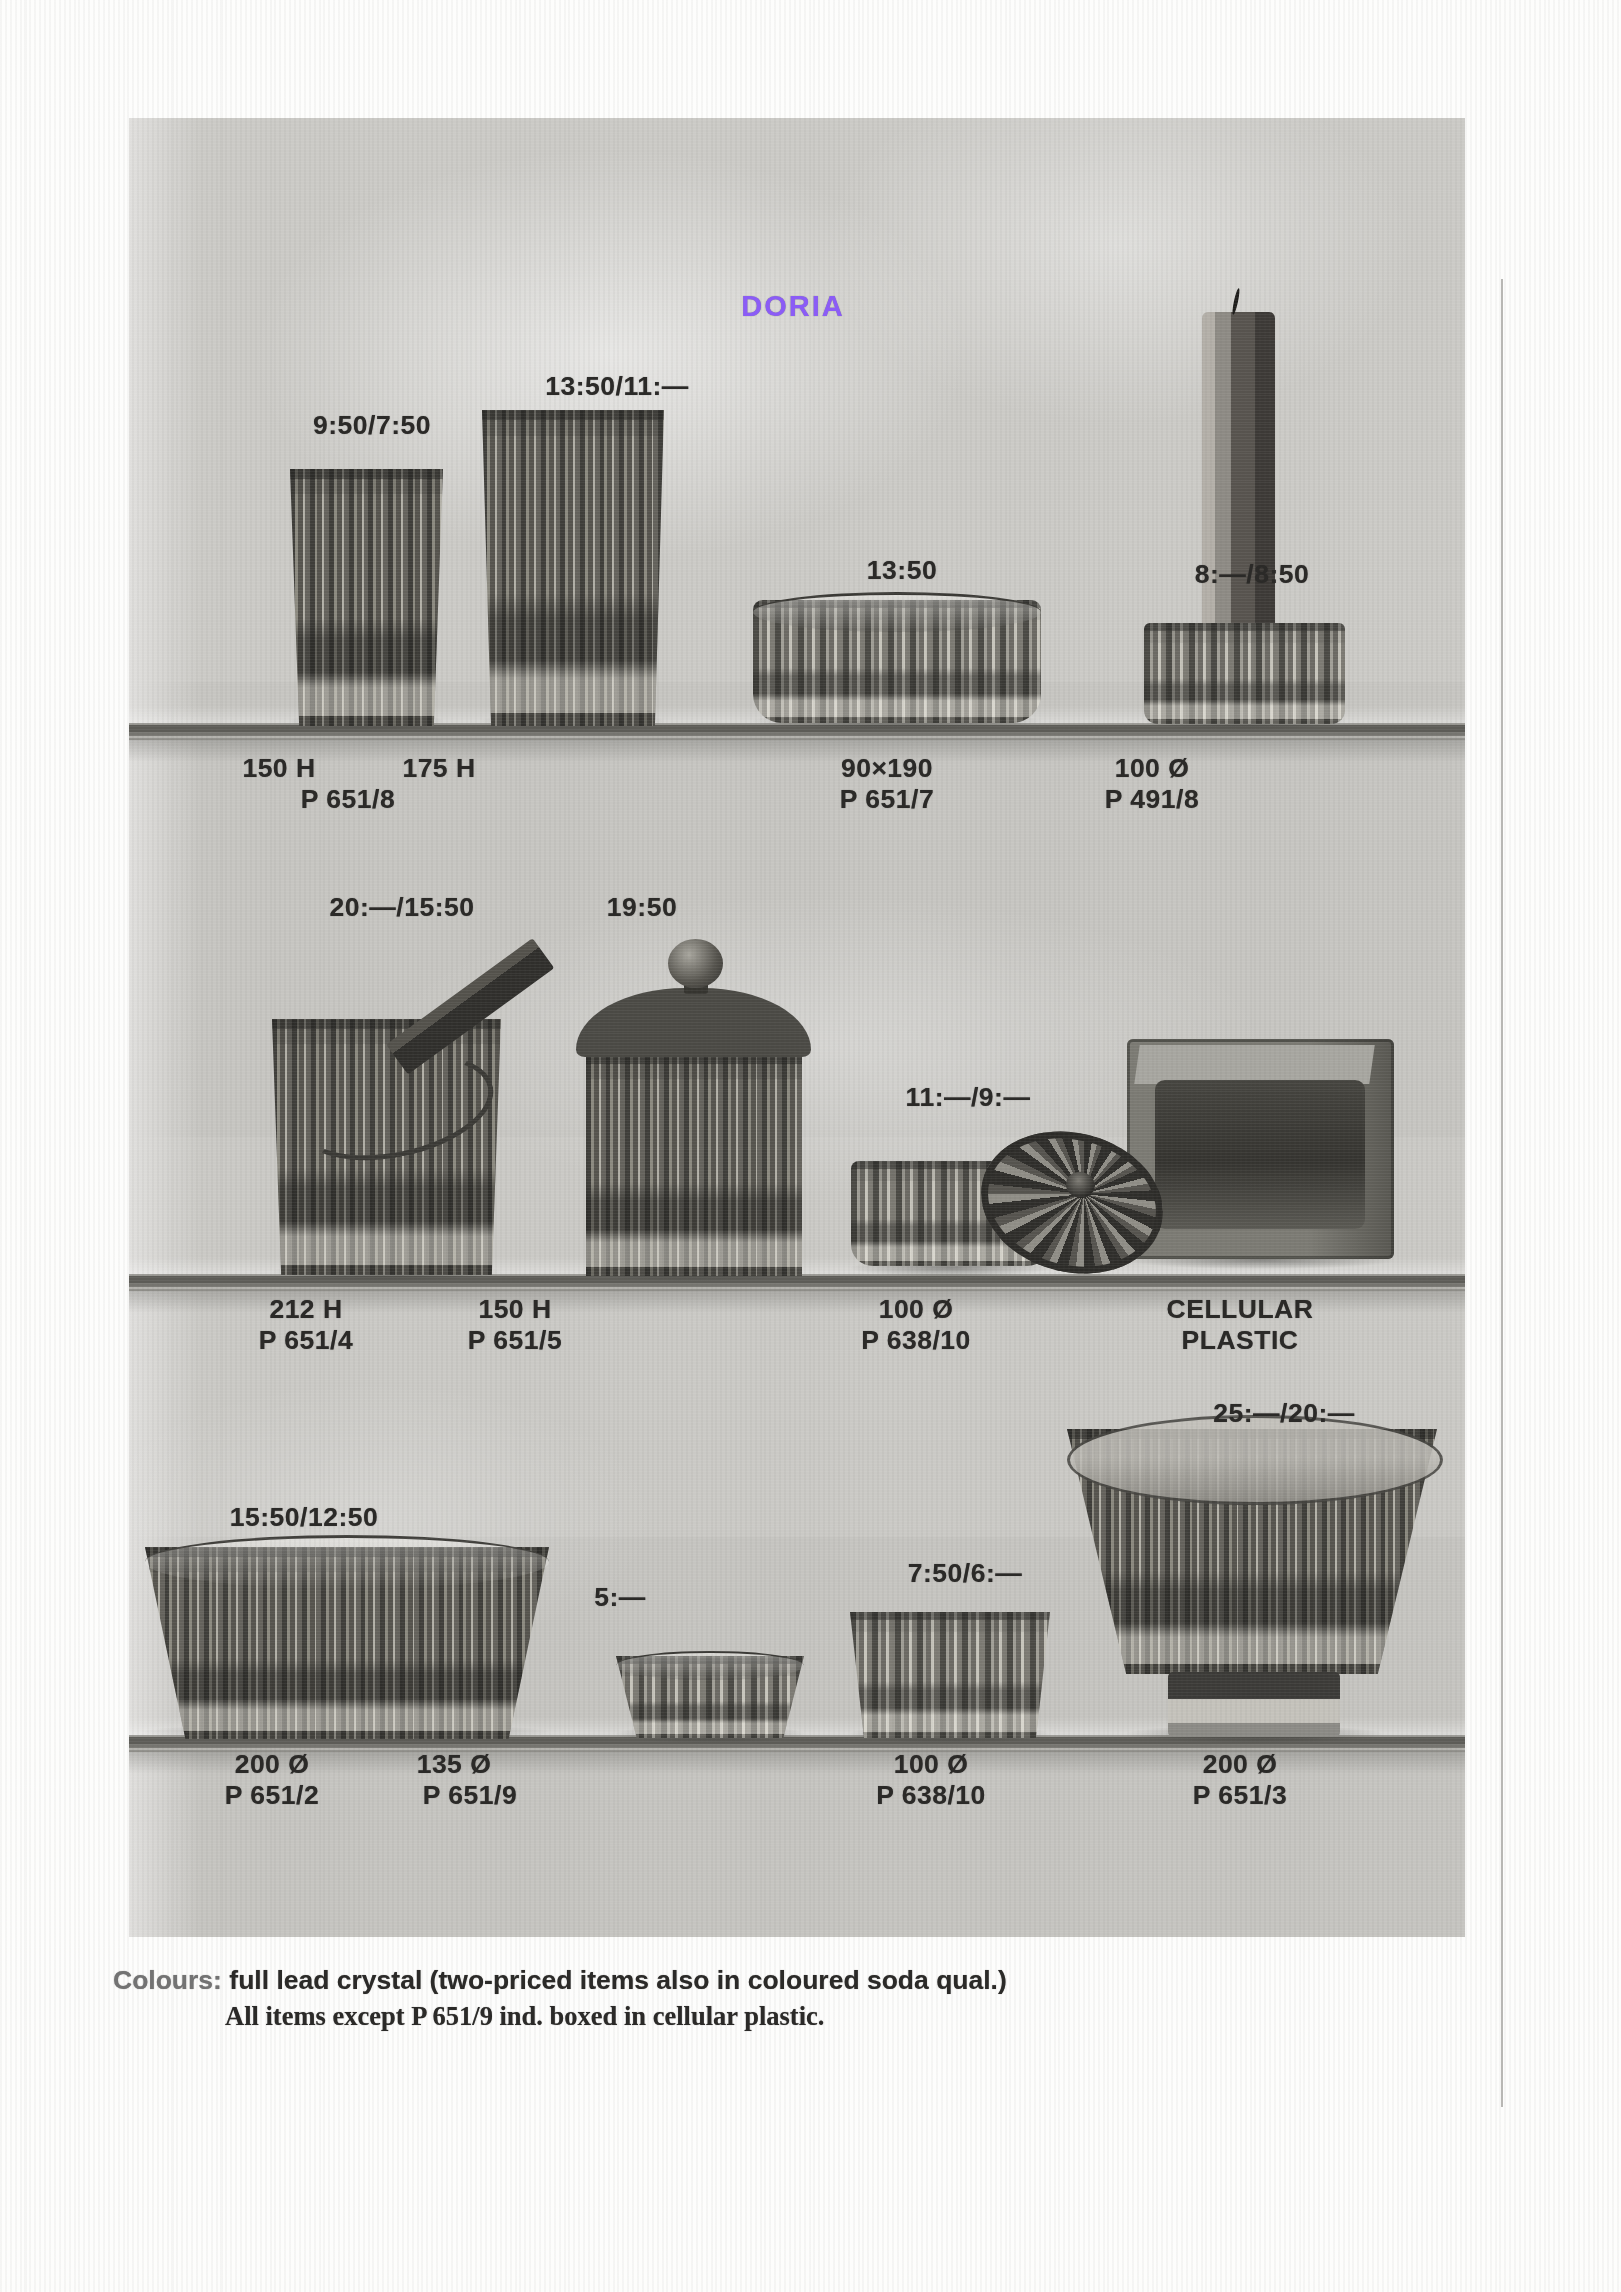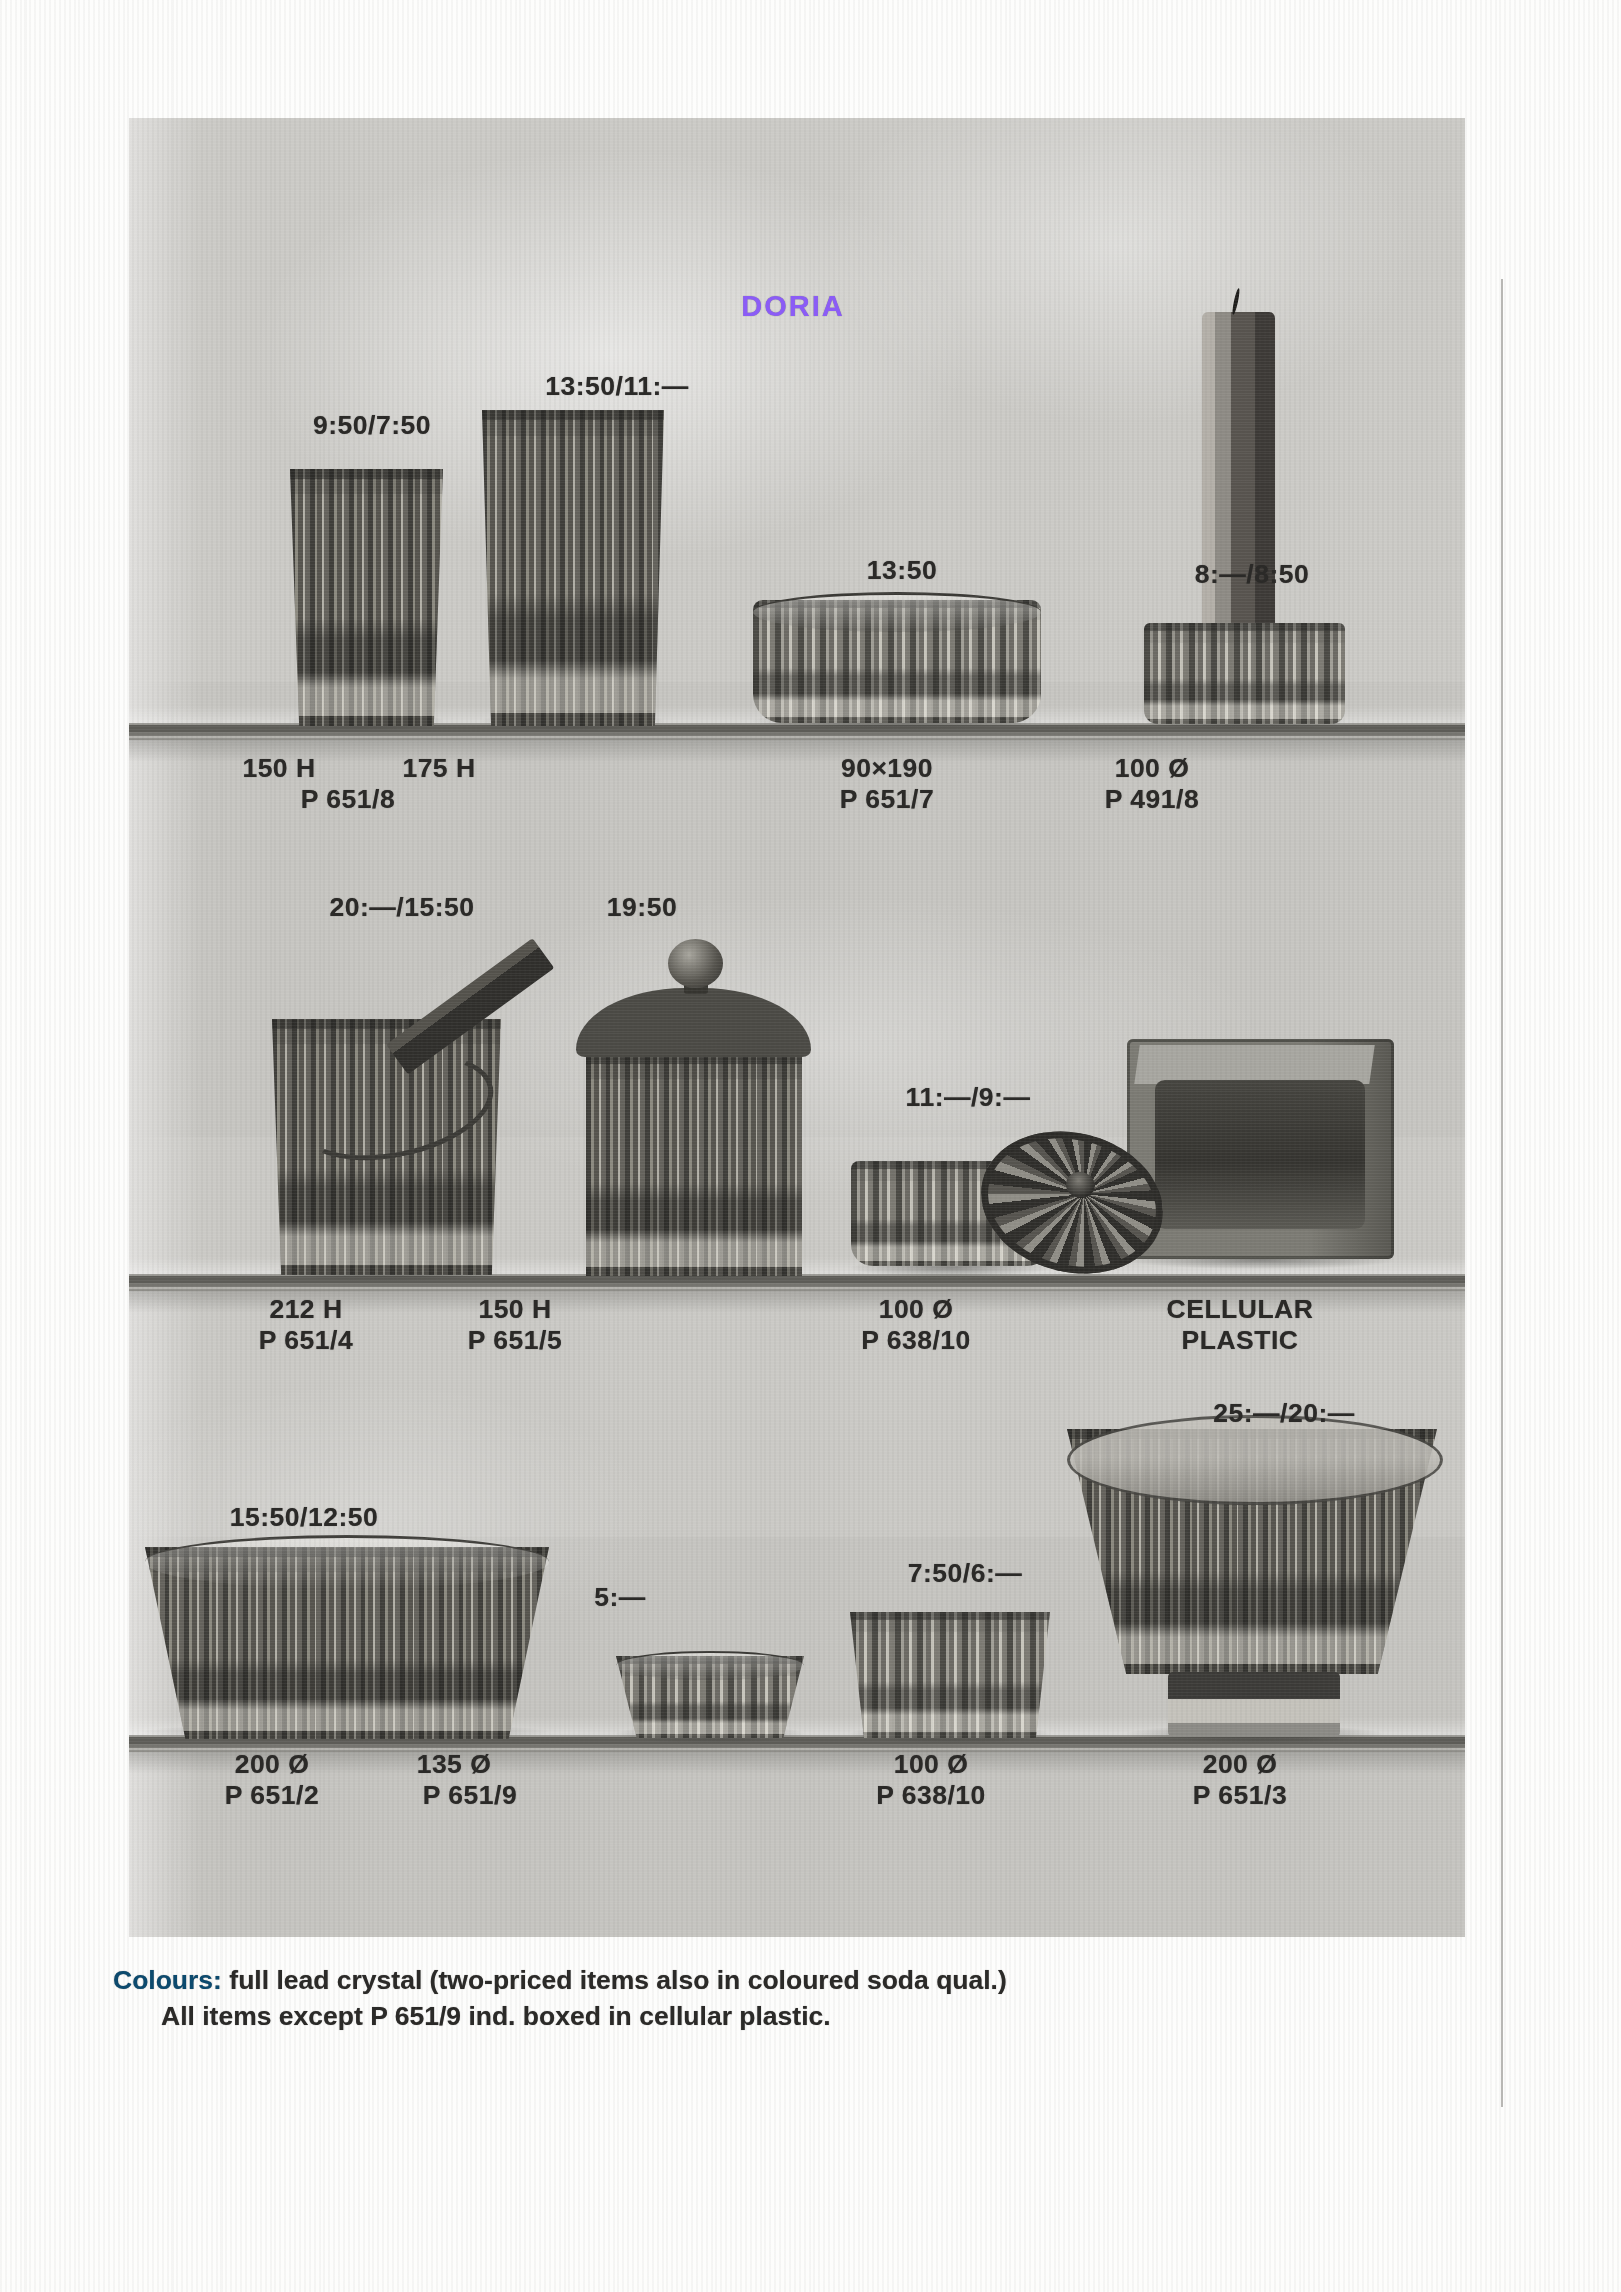--- a/index.html
+++ b/index.html
@@ -46,22 +46,22 @@
   .title{
     position:absolute;transform:translateX(-50%);white-space:nowrap;
     font-weight:700;font-size:29px;color:#8b5cf6;letter-spacing:2px;
     text-shadow:0 0 1px rgba(43,42,40,.5);
   }
   .footnote{
     position:absolute;left:113px;top:1962px;width:1078px;
     font-weight:700;font-size:26.5px;color:#2b2a28;line-height:36px;
     text-shadow:0 0 1px rgba(43,42,40,.5);
   }
-  .fn-label{color:#0c4a6e;}
-  .fn-line2{margin-left:48px;}
+  .fn-label{color:#737373;}
+  .fn-line2{margin-left:112px;font-family:Liberation Serif, serif;}
   
   .ribs-dark{
     background-image:
       linear-gradient(180deg, rgba(28,28,26,.52) 0 9.8px, rgba(28,28,26,.14) 9.8px 25.5px, rgba(0,0,0,0) 25.5px 58%, rgba(22,22,20,.4) 66% 79%, rgba(240,238,230,.42) 85% 96%, rgba(22,22,20,.3) 96%),
       repeating-linear-gradient(90deg,#3e3d39 0 4.9px,#8b897f 4.9px 7.8px,#55534d 7.8px 12.7px,#b3b1a8 12.7px 14.7px,#64625c 14.7px 19.6px);
   }
   .ribs-mid{
     background-image:
       linear-gradient(180deg, rgba(30,30,28,.5) 0 7.8px, rgba(30,30,28,.1) 7.8px 19.6px, rgba(0,0,0,0) 19.6px 55%, rgba(24,24,22,.35) 62% 76%, rgba(242,240,232,.4) 82% 95%, rgba(24,24,22,.25) 95%),
       repeating-linear-gradient(90deg,#4a4944 0 5.9px,#a09e96 5.9px 8.8px,#6b6963 8.8px 13.7px,#c6c4bb 13.7px 16.7px,#7c7a73 16.7px 22.5px);

